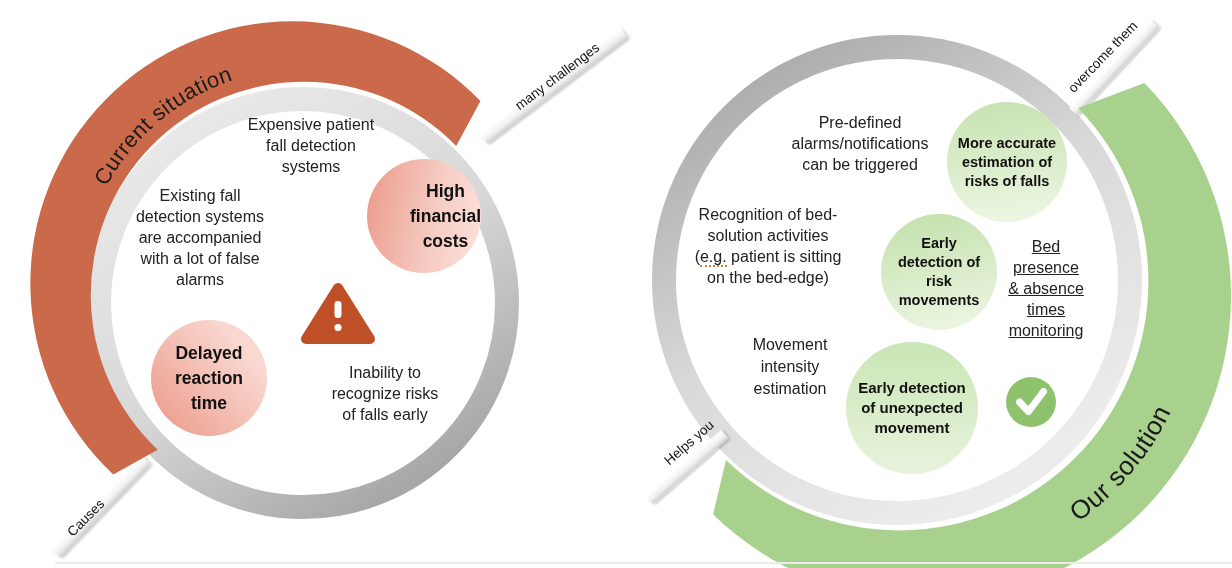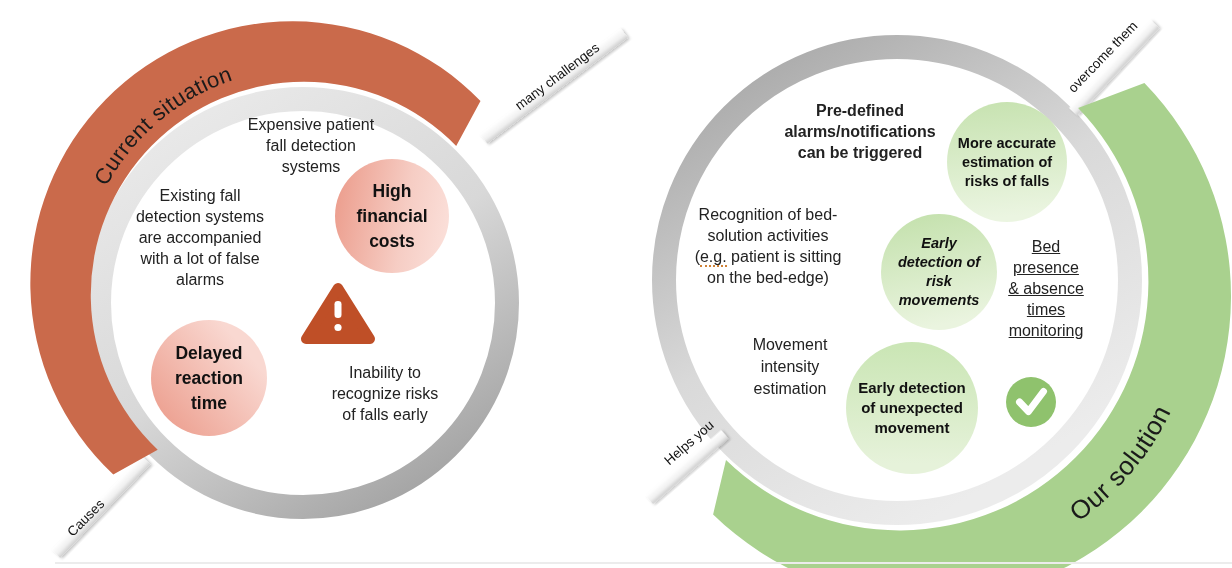--- a/index.html
+++ b/index.html
@@ -20,21 +20,21 @@
   .bubble {
     position:absolute; border-radius:50%; display:flex; align-items:center;
     justify-content:center; text-align:center; color:#111; font-weight:bold;
   }
   .b-pink  { font-size:17.5px; line-height:25px; }
   .b-green { font-size:14.5px; line-height:19px; }
   .b-green-lg { font-size:15px; line-height:20px; }
   .b-high      { background:linear-gradient(100deg,#ec9e8e 5%,#f6cdc4 60%,#fbe0da 96%); }
   .b-delayed   { background:linear-gradient(50deg,#ec9e8e 8%,#f9d8d1 78%); }
   .b-accurate  { background:linear-gradient(175deg,#c8e3b2 4%,#ebf5e1 92%); }
-  .b-risk      { background:linear-gradient(168deg,#c4e1ad 4%,#eaf4df 88%);font-style:italic; }
+  .b-risk      { background:linear-gradient(168deg,#c4e1ad 4%,#eaf4df 88%); }
   .b-unexpected{ background:linear-gradient(180deg,#cbe6b6 4%,#e6f2da 92%); }
   .squig { border-bottom:2px dotted #cf8136;margin-top:8px; }
   .bottom-rule { position:absolute; left:55px; top:562px; width:1177px; height:2px; background:#ececec; }
 </style>
 </head>
 <body>
 
 <div class="stage">
 
   <svg width="1232" height="568" viewBox="0 0 1232 568">
@@ -102,28 +102,28 @@
     <g>
       <circle cx="1031" cy="402" r="25" fill="#8fc26d"></circle>
       <path d="M1019.5,402 L1028.5,411.5 L1043.5,391.5" fill="none" stroke="#ffffff" stroke-width="7" stroke-linecap="round" stroke-linejoin="round"></path>
     </g>
   </svg>
 
   <div class="t" style="left:201px; top:114px; width:220px;">Expensive patient<br>fall detection<br>systems</div>
   <div class="t" style="left:100px; top:185px; width:200px;">Existing fall<br>detection systems<br>are accompanied<br>with a lot of false<br>alarms</div>
   <div class="t" style="left:285px; top:362px; width:200px;">Inability to<br>recognize risks<br>of falls early</div>
 
-  <div class="bubble b-pink b-high" style="left:335px; top:159px; width:114px; height:114px;">
+  <div class="bubble b-pink b-high" style="left:367px; top:159px; width:114px; height:114px;justify-content:flex-end;">
     <div>High<br>financial<br>costs</div>
   </div>
   <div class="bubble b-pink b-delayed" style="left:151px; top:320px; width:116px; height:116px;">
     <div>Delayed<br>reaction<br>time</div>
   </div>
 
-  <div class="t" style="left:750px; top:100px; width:220px;font-weight:bold;">Pre-defined<br>alarms/notifications<br>can be triggered</div>
+  <div class="t" style="left:750px; top:112px; width:220px;">Pre-defined<br>alarms/notifications<br>can be triggered</div>
 
   <div class="t" style="left:648px; top:204px; width:240px;">
     <span>Recognition of bed-</span><br>
     <span>solution activities</span><br>
     <span>(</span><span class="squig">e.g.</span><span> patient is sitting</span><br>
     <span>on the bed-edge)</span>
   </div>
 
   <div class="t" style="left:986px; top:236px; width:120px;text-decoration:underline;">Bed<br>presence<br>&amp; absence<br>times<br>monitoring</div>
   <div class="t lh22" style="left:715px; top:334px; width:150px;">Movement<br>intensity<br>estimation</div>

